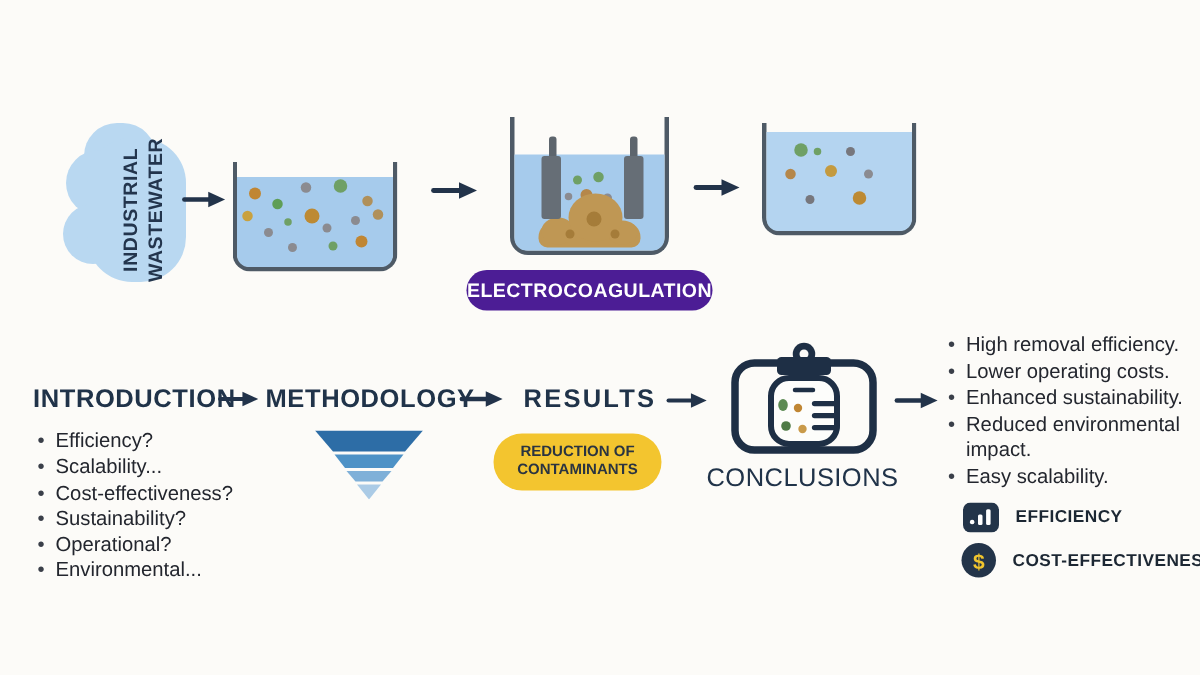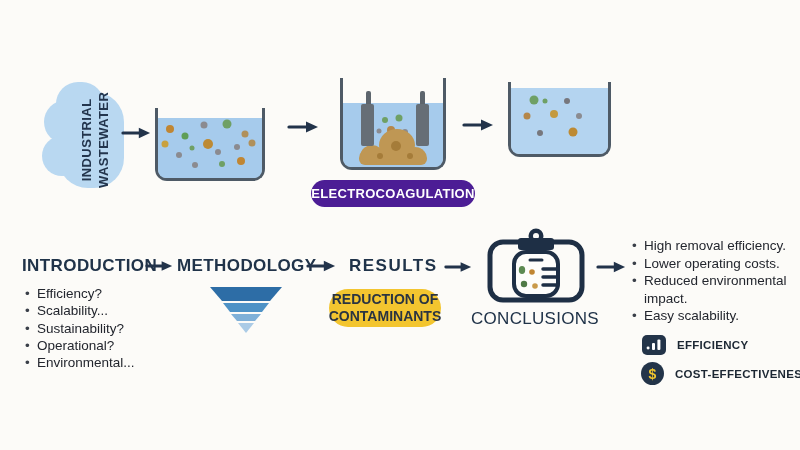--- a/index.html
+++ b/index.html
@@ -44,30 +44,30 @@
   .sl-d3 { left:52px; bottom:6px;  width:6px;  height:6px; }
 
   
   .pill-blue { position:absolute; left:311px; top:180px; width:164px; height:27px;
                background:#4a8ec5; border-radius:14px; display:flex; align-items:center;
                justify-content:center; color:#fff; font-weight:bold; font-size:13px;
                letter-spacing:.3px; }
   .pill-yellow { position:absolute; left:329px; top:289px; width:112px; height:38px;
                background:#f3c52f; border-radius:19px; display:flex; align-items:center;
                justify-content:center; text-align:center; color:#2a3441; font-weight:bold;
-               font-size:14px; line-height:1.25; padding:0 8px; }
+               font-size:10px; line-height:1.25; padding:0 8px; }
 
   
   .heading { position:absolute; font-size:17px; font-weight:bold; color:#203349;
              letter-spacing:.4px; white-space:nowrap; }
   .blist { position:absolute; list-style:none; font-size:13.5px; color:#23262e; }
   .blist li { position:relative; padding-left:13px; }
   .blist li::before { content:"\2022"; position:absolute; left:1px; top:0; color:#3a3f49; }
   .blist-left  { left:24px; top:285px; width:150px; line-height:17.3px; }
-  .blist-right { left:631px; top:237px; width:170px; line-height:17.6px; }
+  .blist-right { left:631px; top:221px; width:170px; line-height:17.6px; }
 
   .prisma-label { position:absolute; left:206px; top:335px; width:80px; text-align:center;
                   font-size:16.5px; font-weight:600; color:#1e2b3a; letter-spacing:.3px; }
   .conclusions-label { position:absolute; left:470px; top:309px; width:130px; text-align:center;
                   font-size:17px; font-weight:normal; color:#203349; letter-spacing:.3px; }
 
   
   .legend-row { position:absolute; display:flex; align-items:center; gap:11px; }
   .legend-row.r1 { left:642px; top:335px; }
   .legend-row.r2 { left:641px; top:362px; }
@@ -165,20 +165,21 @@
         <div class="dot" style="left: 70%; top: 42%; width: 6px; height: 6px; background: rgb(139, 139, 144);"></div>
         <div class="dot" style="left: 30%; top: 68%; width: 6px; height: 6px; background: rgb(119, 119, 125);"></div>
         <div class="dot" style="left: 64%; top: 66%; width: 9px; height: 9px; background: rgb(189, 138, 51);"></div>
       </div>
   </div>
 
   <div class="heading" style="left:22px; top:256px;">INTRODUCTION</div>
   <ul class="blist blist-left">
     <li>Efficiency?</li>
     <li>Scalability...</li>
+    <li>Cost-effectiveness?</li>
     <li>Sustainability?</li>
     <li>Operational?</li>
     <li>Environmental...</li>
   </ul>
 
   <svg class="arrow" style="left:145px; top:259px;" width="28" height="14" viewBox="0 0 32 14">
     <line x1="2" y1="7" x2="20" y2="7" stroke="#22334a" stroke-width="3.2" stroke-linecap="round"></line>
     <polygon points="19,1.5 31,7 19,12.5" fill="#22334a"></polygon>
   </svg>
 
@@ -222,20 +223,21 @@
   <div class="conclusions-label">CONCLUSIONS</div>
 
   <svg class="arrow" style="left:596px; top:260px;" width="30" height="14" viewBox="0 0 32 14">
     <line x1="2" y1="7" x2="20" y2="7" stroke="#22334a" stroke-width="3.2" stroke-linecap="round"></line>
     <polygon points="19,1.5 31,7 19,12.5" fill="#22334a"></polygon>
   </svg>
 
   <ul class="blist blist-right">
     <li>High removal efficiency.</li>
     <li>Lower operating costs.</li>
+    <li>Enhanced sustainability.</li>
     <li>Reduced environmental impact.</li>
     <li>Easy scalability.</li>
   </ul>
 
   <div class="legend-row r1">
     <svg width="24" height="20" viewBox="0 0 24 20">
       <rect x="0" y="0" width="24" height="20" rx="5" fill="#233449"></rect>
       <rect x="4.6" y="11.5" width="3" height="3" rx="1.4" fill="#fff"></rect>
       <rect x="10" y="8" width="3" height="7" rx="1" fill="#fff"></rect>
       <rect x="15.4" y="4.5" width="3" height="10.5" rx="1" fill="#fff"></rect>

